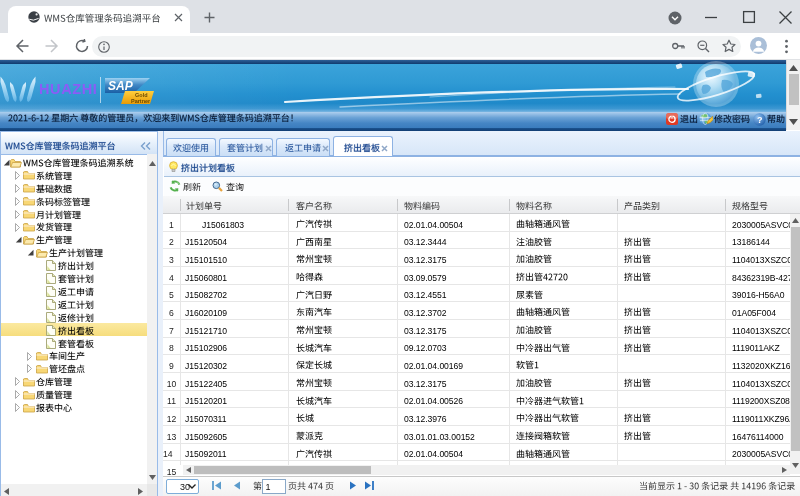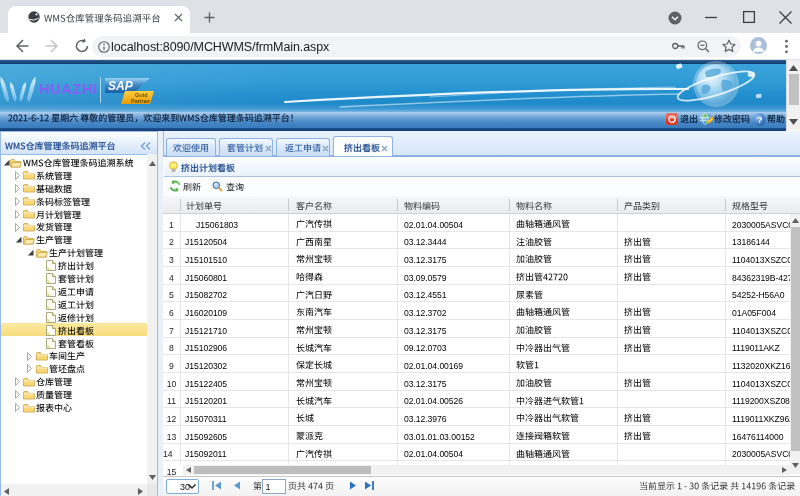--- a/index.html
+++ b/index.html
@@ -210,21 +210,20 @@
 <svg style="position:absolute;left:75px;top:39px" width="14" height="14">
       <path d="M12.5 7A5.5 5.5 0 1 1 9.6 2.1" stroke="#5f6368" stroke-width="1.5" fill="none"></path>
       <path d="M9.2 0L9.8 2.3L7.4 2.9" stroke="#5f6368" stroke-width="1.5" fill="none"></path>
     </svg>
 <div style="position:absolute;left:92px;top:36px;width:649px;height:21px;background:#f1f3f4;border-radius:10.5px"></div>
 <svg style="position:absolute;left:98px;top:40.5px" width="12" height="12">
       <circle cx="6" cy="6" r="5.3" fill="none" stroke="#5f6368" stroke-width="1.1"></circle>
       <path d="M6 5.4V9" stroke="#5f6368" stroke-width="1.2"></path>
       <circle cx="6" cy="3.4" r="0.8" fill="#5f6368"></circle>
     </svg>
-<div style="position:absolute;left:111px;top:39.5px;font:12.5px 'Liberation Sans',sans-serif;color:#202124;letter-spacing:-0.1px">localhost:8090/MCHWMS/frmMain.aspx</div>
 <svg style="position:absolute;left:672px;top:40px" width="13" height="12" viewBox="0 0 13 12">
       <circle cx="3.2" cy="6" r="2.5" fill="none" stroke="#5f6368" stroke-width="1.3"></circle>
       <path d="M5.7 6H12M10 6V8.6M12 6V8.6" stroke="#5f6368" stroke-width="1.3" fill="none"></path>
     </svg>
 <svg style="position:absolute;left:697px;top:40px" width="13" height="13">
       <circle cx="5.3" cy="5.3" r="4.3" fill="none" stroke="#5f6368" stroke-width="1.2"></circle>
       <path d="M3.2 5.3H7.4" stroke="#5f6368" stroke-width="1.2"></path>
       <path d="M8.5 8.5L12 12" stroke="#5f6368" stroke-width="1.4"></path>
     </svg>
 <svg style="position:absolute;left:722px;top:39px" width="14" height="14">
@@ -895,21 +894,21 @@
       </g>
     </svg>
 <div style="position:absolute;left:180px;top:199px;width:1px;height:12px;background:#c8c9cb"></div>
 <div style="position:absolute;left:288px;top:199px;width:1px;height:12px;background:#c8c9cb"></div>
 <div style="position:absolute;left:396.5px;top:199px;width:1px;height:12px;background:#c8c9cb"></div>
 <div style="position:absolute;left:508.5px;top:199px;width:1px;height:12px;background:#c8c9cb"></div>
 <div style="position:absolute;left:616.5px;top:199px;width:1px;height:12px;background:#c8c9cb"></div>
 <div style="position:absolute;left:724.5px;top:199px;width:1px;height:12px;background:#c8c9cb"></div>
 <div style="position:absolute;left:163px;top:230.7px;width:627px;height:1px;background:#e6e6e6"></div>
 <div style="position:absolute;left:163px;top:219.6px;width:17px;text-align:center;font:8.6px 'Liberation Sans',sans-serif;color:#222">1</div>
-<div style="position:absolute;left:196px;top:219.6px;font:8.6px 'Liberation Sans',sans-serif;color:#000;letter-spacing:-0.05px">J15061803</div>
+<div style="position:absolute;left:202px;top:219.6px;font:8.6px 'Liberation Sans',sans-serif;color:#000;letter-spacing:-0.05px">J15061803</div>
 <svg style="position:absolute;left:295.5px;top:218.9px;overflow:visible" width="36" height="11">
       <g transform="translate(0,8.28) scale(0.00900,-0.00900)" style="fill:#000">
         <use href="#g5E7F" x="0"></use>
         <use href="#g6C7D" x="1000"></use>
         <use href="#g4F20" x="2000"></use>
         <use href="#g797A" x="3000"></use>
       </g>
     </svg>
 <div style="position:absolute;left:404.0px;top:219.6px;font:8.6px 'Liberation Sans',sans-serif;color:#000;letter-spacing:-0.05px">02.01.04.00504</div>
 <svg style="position:absolute;left:516.0px;top:218.9px;overflow:visible" width="54" height="11">
@@ -1022,21 +1021,21 @@
       </g>
     </svg>
 <div style="position:absolute;left:404.0px;top:290.3px;font:8.6px 'Liberation Sans',sans-serif;color:#000;letter-spacing:-0.05px">03.12.4551</div>
 <svg style="position:absolute;left:516.0px;top:289.6px;overflow:visible" width="27" height="11">
       <g transform="translate(0,8.28) scale(0.00900,-0.00900)" style="fill:#000">
         <use href="#g5C3F" x="0"></use>
         <use href="#g7D20" x="1000"></use>
         <use href="#g7BA1" x="2000"></use>
       </g>
     </svg>
-<div style="position:absolute;left:732.0px;top:290.3px;width:58.0px;overflow:hidden;white-space:nowrap;font:8.6px 'Liberation Sans',sans-serif;color:#000;letter-spacing:-0.05px">54252-H56A0</div>
+<div style="position:absolute;left:732.0px;top:290.3px;width:58.0px;overflow:hidden;white-space:nowrap;font:8.6px 'Liberation Sans',sans-serif;color:#000;letter-spacing:-0.05px">39016-H56A0</div>
 <div style="position:absolute;left:163px;top:319.0px;width:627px;height:1px;background:#e6e6e6"></div>
 <div style="position:absolute;left:163px;top:308.0px;width:17px;text-align:center;font:8.6px 'Liberation Sans',sans-serif;color:#222">6</div>
 <div style="position:absolute;left:185px;top:308.0px;font:8.6px 'Liberation Sans',sans-serif;color:#000;letter-spacing:-0.05px">J16020109</div>
 <svg style="position:absolute;left:295.5px;top:307.3px;overflow:visible" width="36" height="11">
       <g transform="translate(0,8.28) scale(0.00900,-0.00900)" style="fill:#000">
         <use href="#g4E1C" x="0"></use>
         <use href="#g5357" x="1000"></use>
         <use href="#g6C7D" x="2000"></use>
         <use href="#g8F66" x="3000"></use>
       </g>

